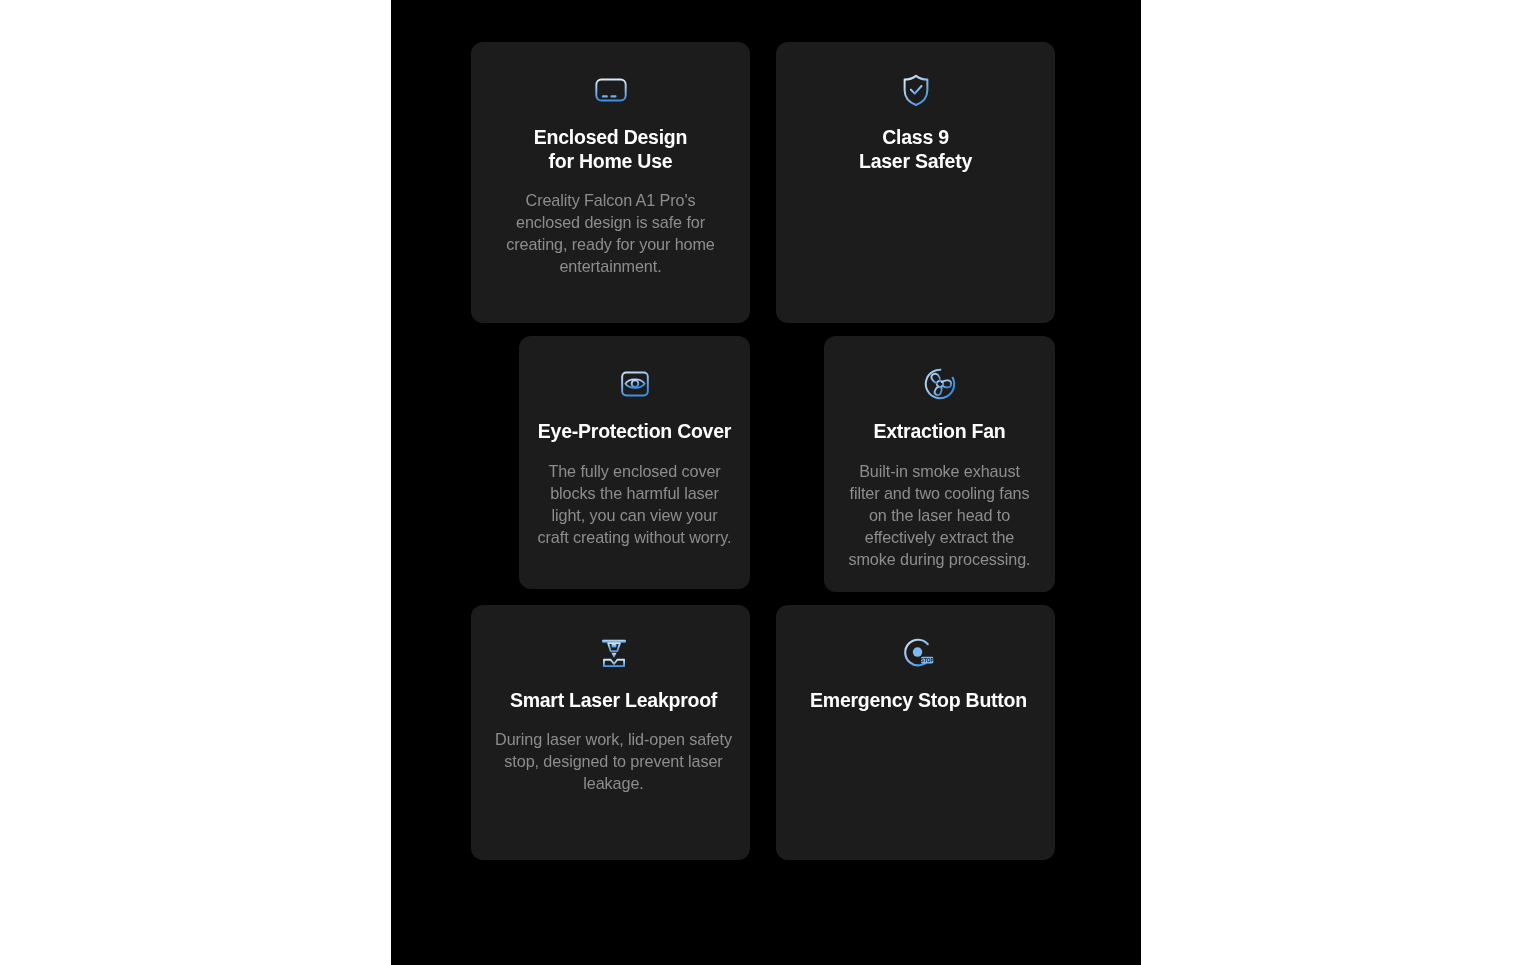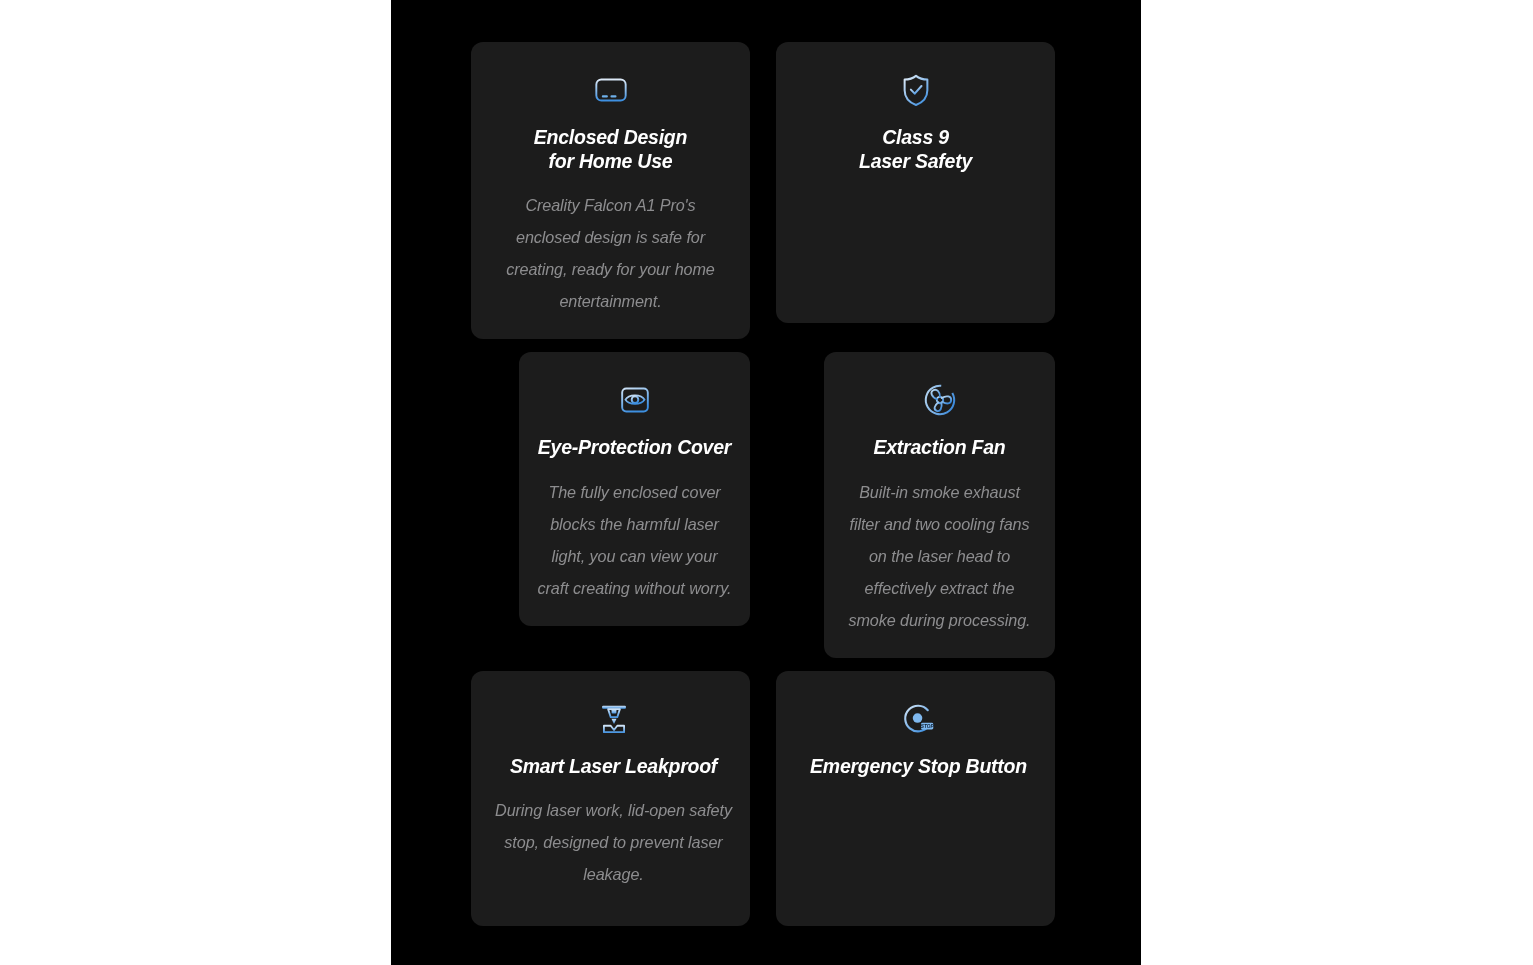--- a/index.html
+++ b/index.html
@@ -10,21 +10,20 @@
     background: #ffffff;
     font-family: "Liberation Sans", sans-serif;
     overflow: hidden;
   }
 
   #viewport {
     position: relative;
     width: 1533px;
     height: 809px;
     background: #ffffff;
-    font-style: italic;
   }
 
   
   #content-column {
     position: absolute;
     left: 391px;
     top: 0;
     width: 750px;
     height: 965px;
     background: #000000;
@@ -74,21 +73,21 @@
     line-height: 23.5px;
     letter-spacing: -0.25px;
     white-space: pre-line;
     margin-bottom: 16px;
   }
 
   .card-desc {
     font-size: 16.2px;
     font-weight: normal;
     color: #8d8d8f;
-    line-height: 32px;
+    line-height: 22px;
     letter-spacing: -0.1px;
     max-width: 238px;
   }
 </style>
 </head>
 <body>
 
 <div id="viewport">
 
   <div id="content-column">

